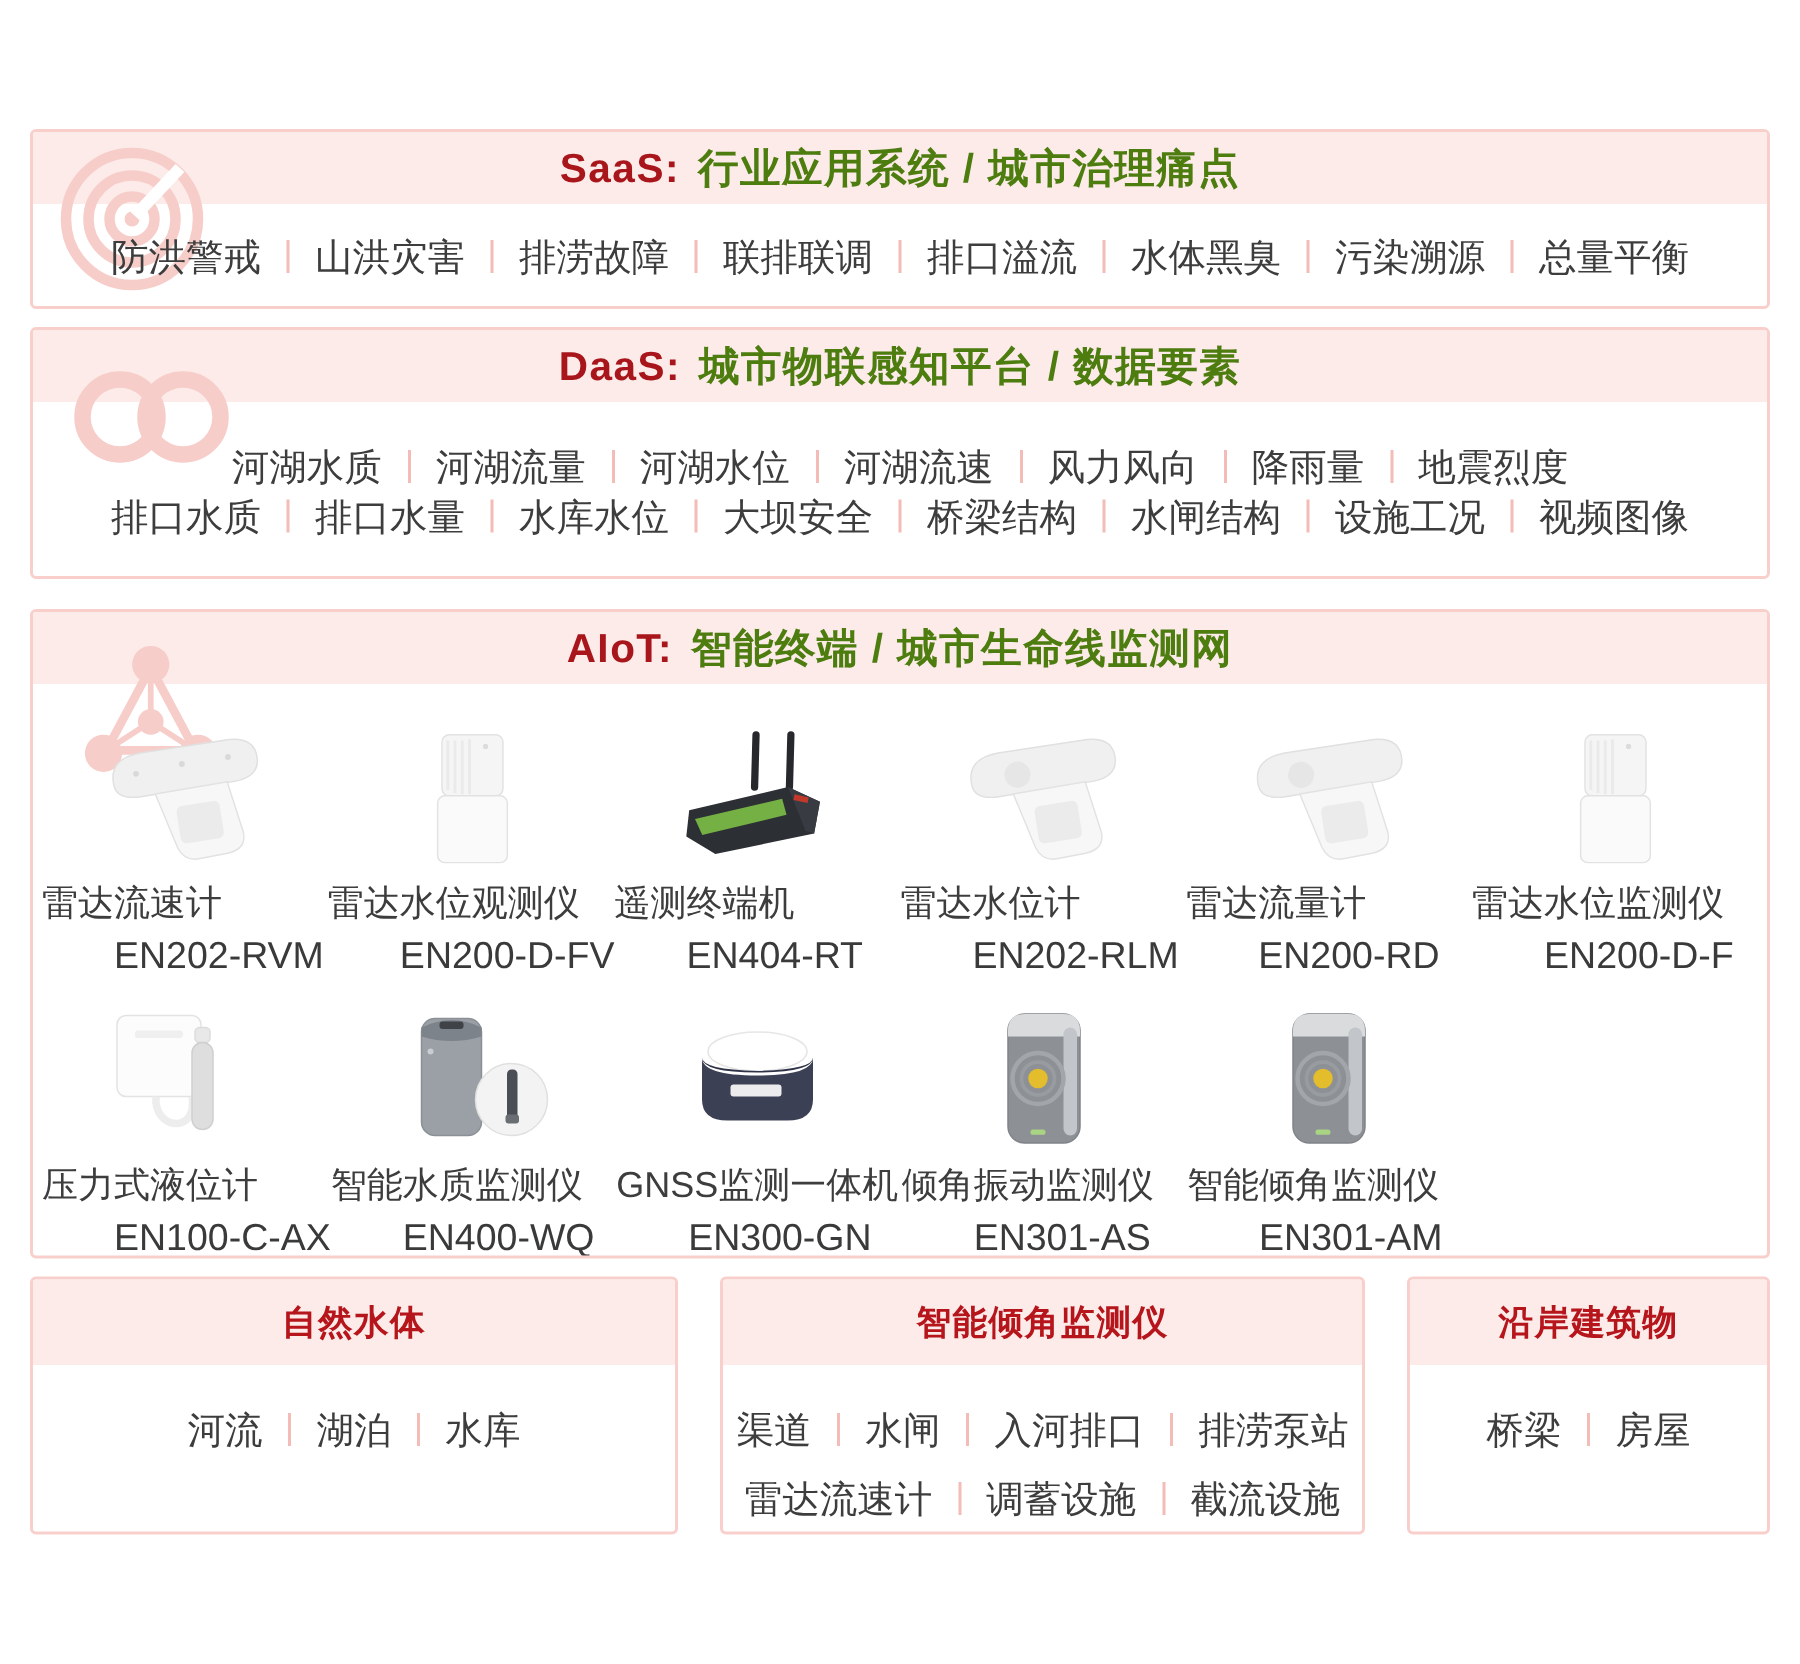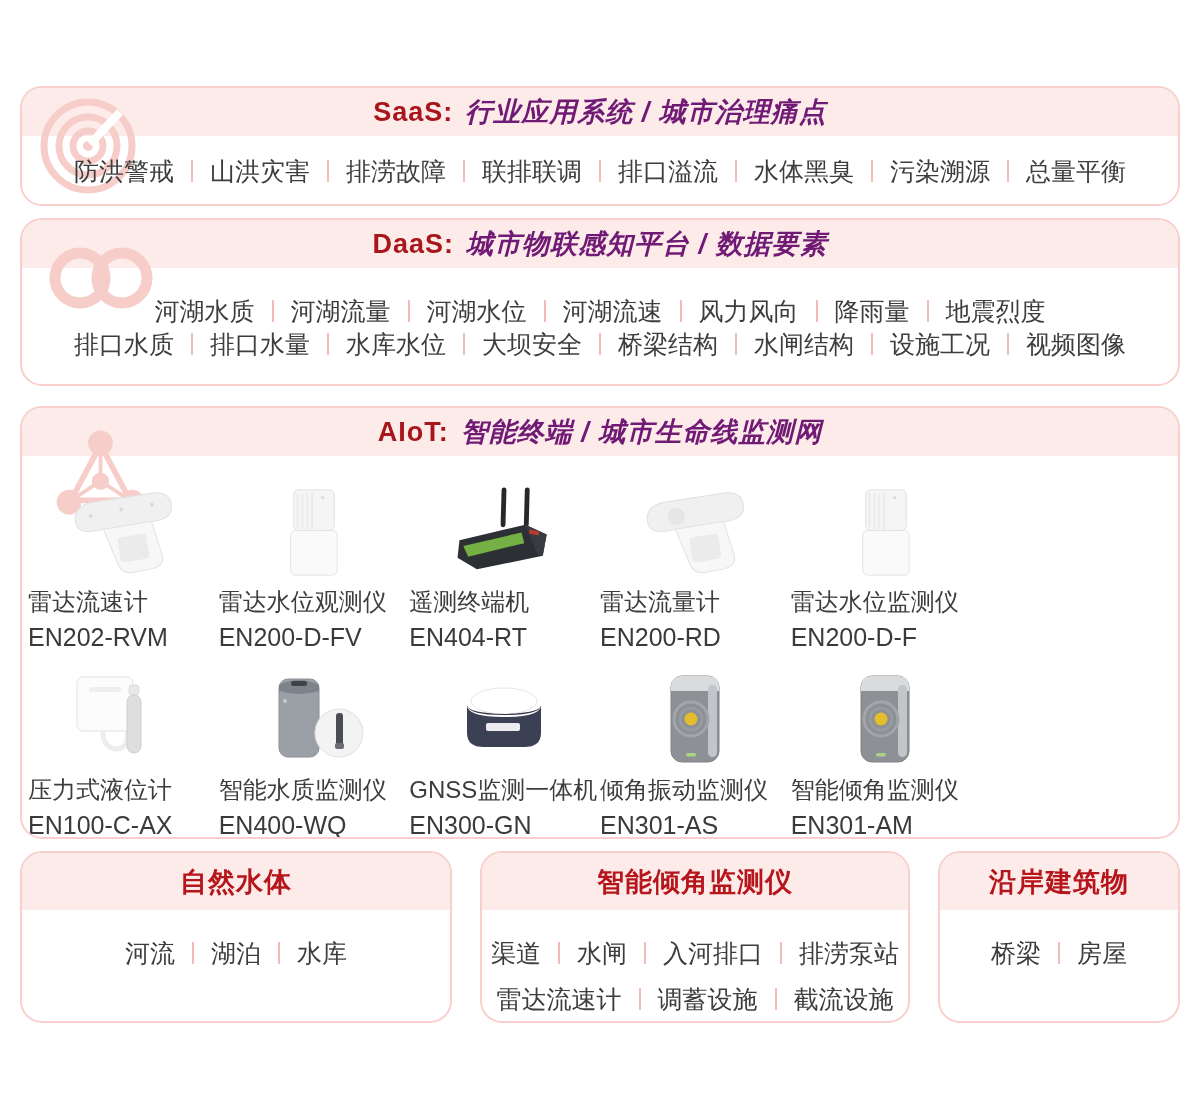--- a/index.html
+++ b/index.html
@@ -8,33 +8,33 @@
     width:1200px; height:1109px;
     font-family:"Liberation Sans","DejaVu Sans",sans-serif;
     color:#3d3d3d;
   }
   .page { width:1200px; height:1109px; padding-top:86px; }
   .col  { width:1160px; margin:0 auto; }
 
   .box {
     position:relative;
     border:2px solid #f8cfcb;
-    border-radius:22px;
+    border-radius:4px;
     background:#ffffff;
     overflow:hidden;
   }
   .band {
     position:relative; z-index:1;
     height:48px;
     background:#fcebe9;
     display:flex; align-items:center; justify-content:center;
     font-size:27px; font-weight:700; letter-spacing:1px;
   }
   .t-prefix { color:#a8161c; margin-right:12px; }
-  .t-rest   { color:#701a75;font-style:italic; }
+  .t-rest   { color:#4d7c0f; }
 
   .watermark { position:absolute; z-index:2; pointer-events:none; }
 
   .items {
     position:relative; z-index:3;
     display:flex; justify-content:center; align-items:center;
     font-size:25px; color:#3d3d3d;
   }
   .item { white-space:nowrap; }
   .item + .item::before {
@@ -55,26 +55,26 @@
   .aiot-box { height:433px; margin-bottom:12px; }
   .pgrid {
     position:relative; z-index:3;
     display:grid; grid-template-columns:repeat(6,1fr);
     padding:24px 6px 0;
   }
   .pgrid.second { padding-top:16px; }
   .product { display:flex; flex-direction:column; }
   .p-icon { height:98px; display:flex; align-items:flex-end; justify-content:center; }
   .p-name { margin-top:8px; font-size:24px; white-space:nowrap; }
-  .p-model { margin-top:5px; font-size:25px; white-space:nowrap; color:#3a3a3a; }
+  .p-model { margin-top:5px; font-size:25px; white-space:nowrap; color:#3a3a3a;margin-left:48px; }
 
   
   .brow { display:flex; justify-content:space-between; }
   .bbox { height:172px; }
-  .bbox .band { height:57px; font-size:27px; }
+  .bbox .band { height:57px; font-size:23px; }
   .bbox .band .b-title { color:#b5151b; }
   .b1 { width:432px; } .b2 { width:430px; } .b3 { width:242px; }
   .bbody { display:flex; flex-direction:column; justify-content:flex-start; padding-top:20px; }
   .bbody .items { height:46px; }
 </style>
 </head>
 <body>
 
 <div class="page">
   <div class="col">
@@ -195,20 +195,34 @@
               <path d="M16 56 L84 40 L106 50 L102 72 L34 86 L14 74 Z" fill="#2c2f34"></path>
               <path d="M84 40 L106 50 L102 72 L96 70 Z" fill="#383b41"></path>
               <path d="M20 62 L80 48 L83 59 L25 73 Z" fill="#74b043"></path>
               <rect x="88" y="46" width="10" height="4" fill="#c0392b" transform="rotate(12 93 48)"></rect>
             </svg>
           </div>
           <div class="p-name">遥测终端机</div>
           <div class="p-model">EN404-RT</div>
         </div>
 
+        <div class="product">
+          <div class="p-icon">
+            <svg width="125" height="92" viewBox="0 0 125 95">
+              <g transform="rotate(-5 62 45)">
+                <path d="M14 34 Q12 16 34 14 L96 10 Q114 10 114 25 Q114 37 98 39 L32 44 Q15 45 14 34 Z" fill="#f0f0f0" stroke="#e0e0e0"></path>
+                <circle cx="46" cy="30" r="9" fill="#e6e6e6"></circle>
+                <path d="M42 43 L92 39 L100 74 Q102 86 88 88 L68 90 Q58 91 54 81 Z" fill="#f7f7f7" stroke="#e2e2e2"></path>
+                <rect x="56" y="52" width="30" height="26" rx="4" fill="#ebebeb" transform="rotate(-4 70 64)"></rect>
+              </g>
+            </svg>
+          </div>
+          <div class="p-name">雷达水位计</div>
+          <div class="p-model">EN202-RLM</div>
+        </div>
 
         <div class="product">
           <div class="p-icon">
             <svg width="125" height="92" viewBox="0 0 125 95">
               <g transform="rotate(-5 62 45)">
                 <path d="M14 34 Q12 16 34 14 L96 10 Q114 10 114 25 Q114 37 98 39 L32 44 Q15 45 14 34 Z" fill="#f0f0f0" stroke="#e0e0e0"></path>
                 <circle cx="44" cy="30" r="9" fill="#e6e6e6"></circle>
                 <path d="M42 43 L92 39 L100 74 Q102 86 88 88 L68 90 Q58 91 54 81 Z" fill="#f7f7f7" stroke="#e2e2e2"></path>
                 <rect x="56" y="52" width="30" height="26" rx="4" fill="#ebebeb" transform="rotate(-4 70 64)"></rect>
               </g>

